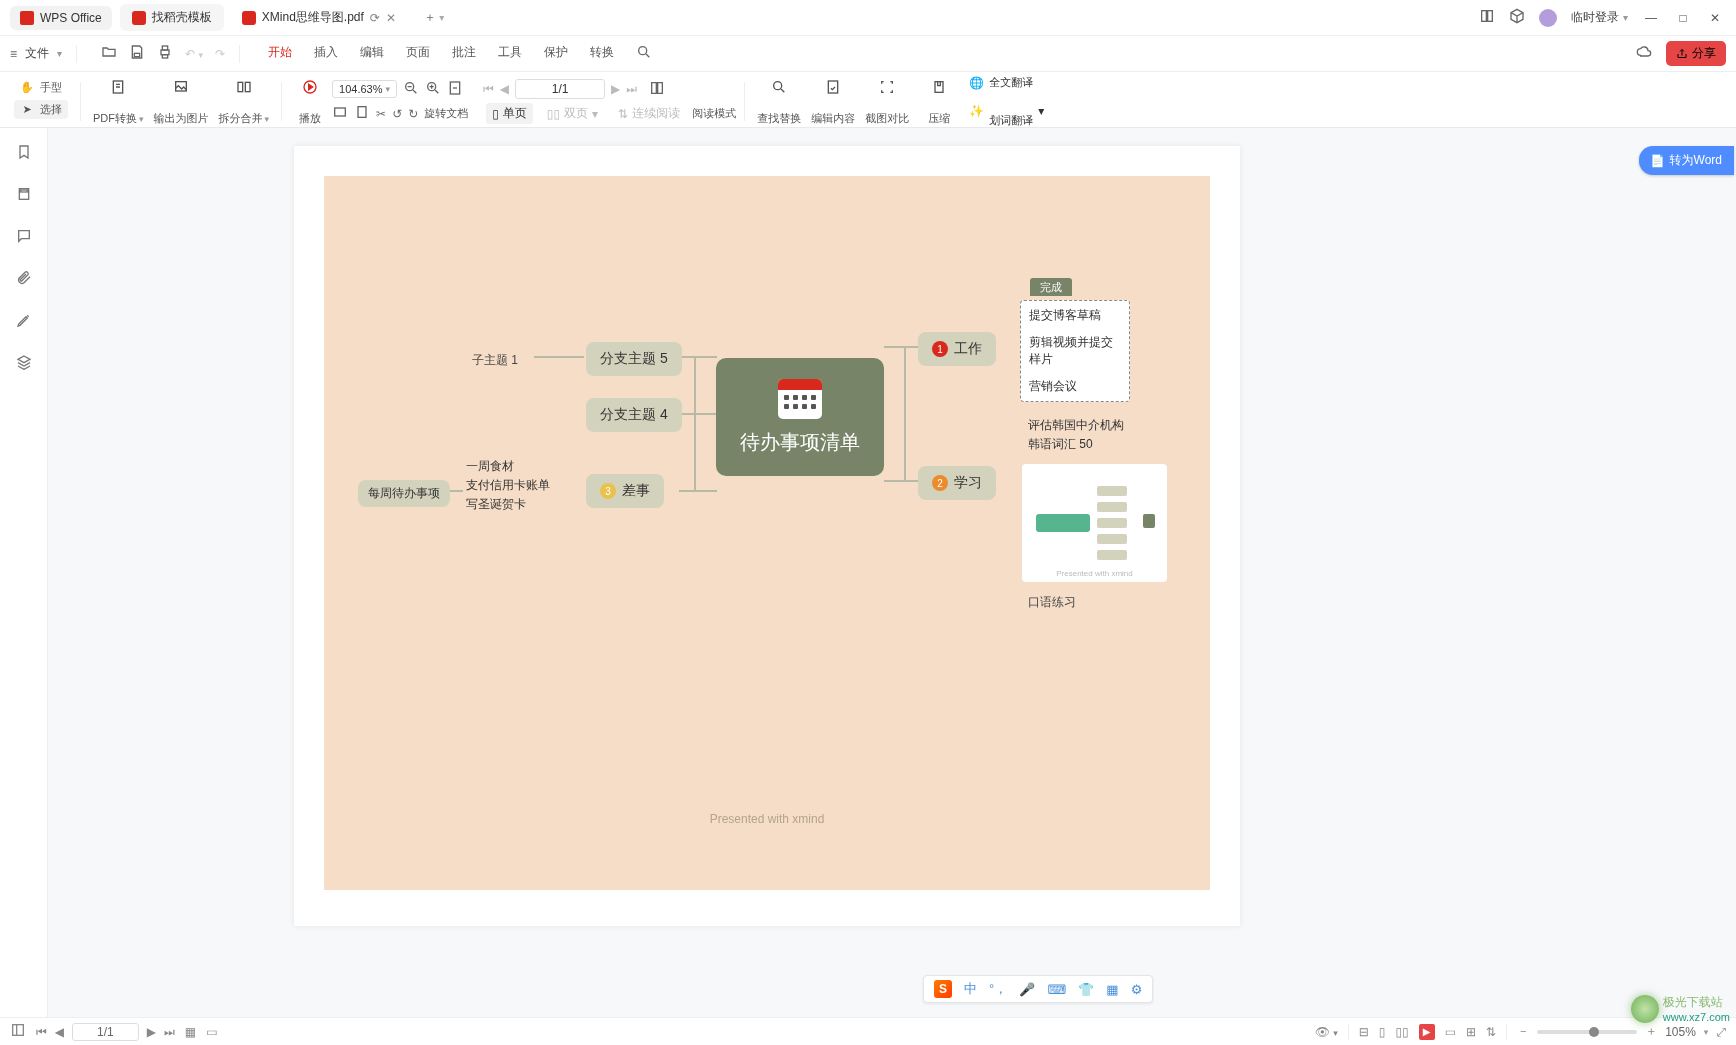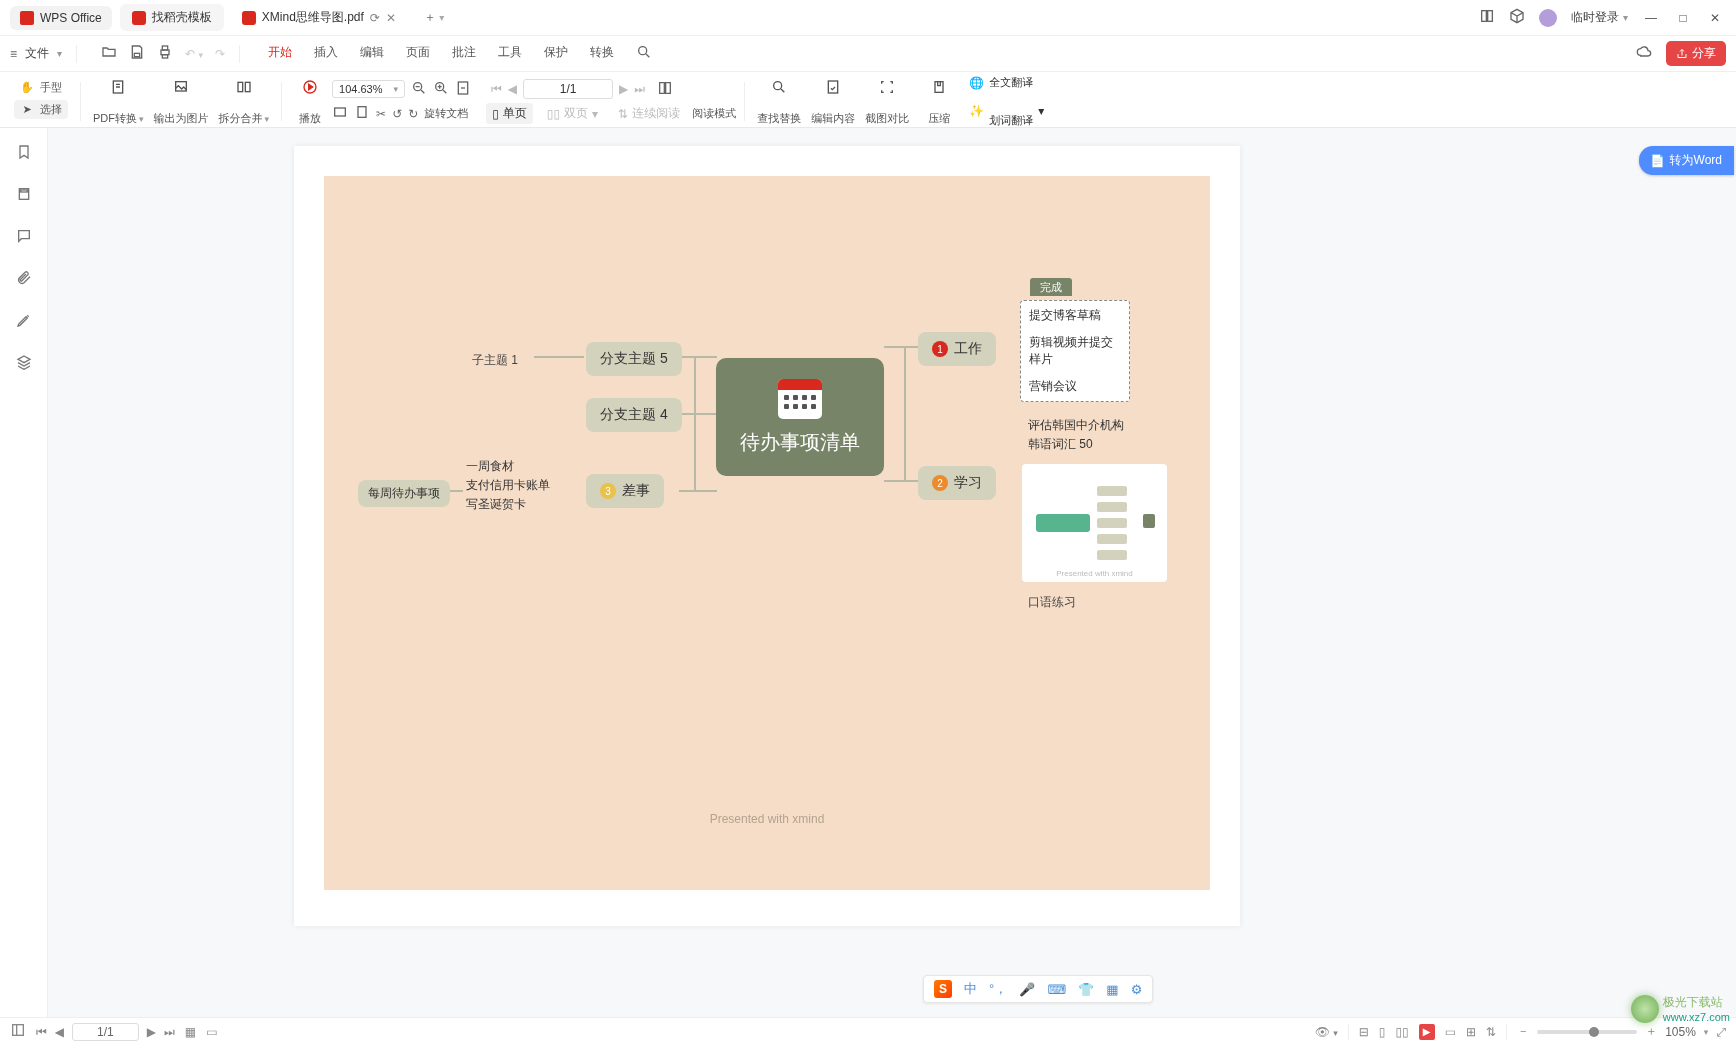--- a/index.html
+++ b/index.html
@@ -27,37 +27,37 @@
 .menubar .file { display:flex; align-items:center; gap:8px; color:#444; }
 .menubar .file .hamburger { color:#666; }
 .menubar .file .chev { color:#999; font-size:10px; }
 .menubar .icon-strip { display:flex; align-items:center; gap:12px; margin-left:10px; color:#666; }
 .menubar .sep { width:1px; height:18px; background:#eee; margin:0 6px; }
 .menubar .tabs2 { display:flex; gap:22px; margin-left:14px; }
 .menubar .tabs2 .mtab { color:#555; }
 .menubar .tabs2 .mtab.active { color:#d9281e; }
 .menubar .mspacer { flex:1; }
 .menubar .right2 { display:flex; align-items:center; gap:14px; color:#666; }
-.share-btn { background:#e64545; color:#ffffff; padding:4px 10px; border-radius:5px; display:flex; align-items:center; gap:4px; }
+.share-btn { background:#e64545; color:#000000; padding:4px 10px; border-radius:5px; display:flex; align-items:center; gap:4px; }
 
 
 .ribbon { display:flex; align-items:stretch; height:56px; border-bottom:1px solid #e9e9e9; background:#fff; padding:4px 10px 0 10px; gap:2px; }
 .rgroup { display:flex; flex-direction:column; align-items:center; justify-content:center; padding:0 4px; min-width:48px; }
 .rgroup.small { min-width:40px; }
 .rgroup .ic { color:#555; font-size:16px; height:20px; display:flex; align-items:center; justify-content:center; }
 .rgroup .lb { font-size:11px; color:#555; margin-top:14px; white-space:nowrap; }
 .rgroup .dd { font-size:9px; color:#999; margin-left:2px; }
 .rsplit { width:1px; background:#eee; margin:6px 6px; }
 .mode-btns { display:flex; flex-direction:column; gap:3px; padding:2px 4px; }
 .mode-btn { display:flex; align-items:center; gap:6px; padding:2px 6px; border-radius:4px; font-size:11px; color:#555;}
 .mode-btn.active { background:#f2f2f2; }
 .mode-btn .mic { width:14px; height:14px; display:inline-flex; align-items:center; justify-content:center; }
 .hand-ic { color:#e8a24a; }
 .sel-ic { color:#555; }
-.zoom-input { display:flex; align-items:center; gap:11px; border:1px solid #ddd; border-radius:3px; padding:2px 6px; font-size:11px; }
+.zoom-input { display:flex; align-items:center; gap:3px; border:1px solid #ddd; border-radius:3px; padding:2px 6px; font-size:11px; }
 .page-input { border:1px solid #ddd; border-radius:3px; padding:2px 10px; width:90px; text-align:center; font-size:12px; }
 .ribbon .blue { color:#3b7dd8; }
 .ribbon .disabled { color:#bbb; }
 .single-double { display:flex; align-items:center; gap:8px; }
 .sd-btn { display:flex; align-items:center; gap:4px; padding:2px 6px; border-radius:3px; }
 .sd-btn.active { background:#f2f2f2; }
 
 
 .main { display:flex; height:calc(1045px - 36px - 36px - 56px - 28px); background:#f7f8fa; }
 .leftbar { width:48px; background:#fff; border-right:1px solid #eee; display:flex; flex-direction:column; align-items:center; padding-top:14px; gap:22px; color:#777; }

